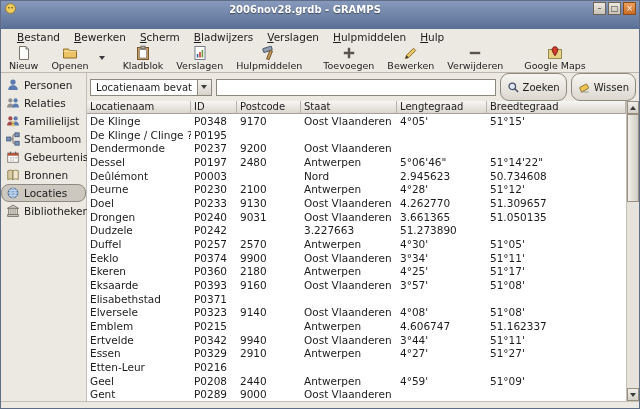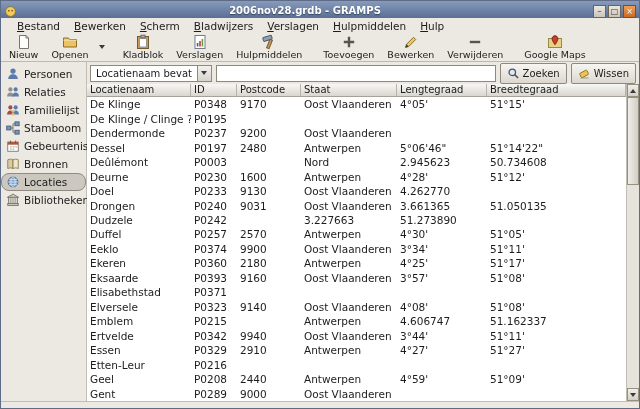--- a/index.html
+++ b/index.html
@@ -1,21 +1,21 @@
 <!DOCTYPE html>
 <html><head>
 <meta charset="utf-8">
 <style>
   *{box-sizing:border-box;margin:0;padding:0}
   html,body{width:640px;height:409px;overflow:hidden}
   body{font-family:"DejaVu Sans","Liberation Sans",sans-serif;font-size:11px;color:#1c1c1c;background:#ece9e2}
   .window{width:640px;height:409px;border:1px solid #5f6c88;display:flex;flex-direction:column;background:#ece9e2}
 
   
-  .titlebar{flex:0 0 17px;height:17px;background:linear-gradient(#879abc,#5a6f95);display:flex;align-items:flex-start;padding:4px 3px;gap:2px}
+  .titlebar{flex:0 0 17px;height:17px;background:linear-gradient(#879abc,#5a6f95);display:flex;align-items:flex-end;padding:14px 3px;gap:2px}
   .title-text{flex:1;text-align:center;color:#fff;font-weight:bold;font-size:10px;text-shadow:0 1px 1px rgba(0,0,0,.45);white-space:nowrap;overflow:hidden}
   .winbtn{width:13px;height:13px;border:1px solid #6d6456;background:linear-gradient(#ece8e0,#c9c4ba);font-size:8px;line-height:11px;text-align:center;color:#3c372d}
   .winbtn.close{background:linear-gradient(#eda05a,#c96a24);color:#fff;border-color:#8a4a14}
 
   
   .menubar{flex:0 0 15px;display:flex;align-items:center;padding-left:9px;background:#ece9e2}
   .menu-item{display:inline-block;padding:1px 7px;font-size:10.5px}
   .menu-item::first-letter{text-decoration:underline}
 
   
@@ -36,21 +36,21 @@
   .side-item svg{flex:0 0 14px}
 
   .main{flex:1;display:flex;flex-direction:column;min-width:0}
 
   
   .filterbar{flex:0 0 22px;display:flex;align-items:center;gap:4px;padding:0 3px;background:#ece9e2}
   .combo{height:17px;display:flex;align-items:stretch;background:#fff;border:1px solid #8d897f}
   .combo .val{display:flex;align-items:center;padding:0 5px;font-size:10px;white-space:nowrap}
   .combo .arrowbox{width:14px;border-left:1px solid #8d897f;background:linear-gradient(#f4f2ee,#d8d4cc);display:flex;align-items:center;justify-content:center}
   .search-input{flex:1;height:17px;border:1px solid #8d897f;background:#fff;font:inherit;font-size:10.5px;padding:0 3px;min-width:0}
-  .fbtn{height:21px;display:flex;align-items:center;gap:3px;padding:0 6px;background:linear-gradient(#f7f5f1,#dcd8d0);border:1px solid #8d897f;border-radius:2px;font-size:10px;white-space:nowrap}
+  .fbtn{height:28px;display:flex;align-items:center;gap:3px;padding:0 6px;background:linear-gradient(#f7f5f1,#dcd8d0);border:1px solid #8d897f;border-radius:9px;font-size:10px;white-space:nowrap}
 
   
   .tablewrap{flex:1;display:flex;min-height:0;background:#fff}
   .tablecol{flex:1;display:flex;flex-direction:column;min-width:0}
   .cols{display:grid;grid-template-columns:104px 46px 64px 96px 90px 1fr}
   .thead{flex:0 0 13px;height:13px}
   .th{background:linear-gradient(#f8f7f4,#dad6cf);border-right:1px solid #b7b3aa;border-bottom:1px solid #a5a198;font-size:10px;line-height:12px;padding:0 3px;white-space:nowrap;overflow:hidden}
   .tbody{flex:1;display:flex;flex-direction:column;min-height:0}
   .trow{flex:1;align-items:center;min-height:0}
   .td{font-size:10.5px;padding:0 3px;white-space:nowrap;overflow:hidden}
@@ -318,32 +318,33 @@
                 <span class="td">P0003</span>
                 <span class="td"></span>
                 <span class="td">Nord</span>
                 <span class="td">2.945623</span>
                 <span class="td">50.734608</span>
               </div>
 
               <div class="trow cols">
                 <span class="td">Deurne</span>
                 <span class="td">P0230</span>
-                <span class="td">1600</span>
+                <span class="td">2100</span>
                 <span class="td">Antwerpen</span>
                 <span class="td">4°28'</span>
                 <span class="td">51°12'</span>
               </div>
 
               <div class="trow cols">
                 <span class="td">Doel</span>
                 <span class="td">P0233</span>
                 <span class="td">9130</span>
                 <span class="td">Oost Vlaanderen</span>
                 <span class="td">4.262770</span>
+                <span class="td">51.309657</span>
               </div>
 
               <div class="trow cols">
                 <span class="td">Drongen</span>
                 <span class="td">P0240</span>
                 <span class="td">9031</span>
                 <span class="td">Oost Vlaanderen</span>
                 <span class="td">3.661365</span>
                 <span class="td">51.050135</span>
               </div>

